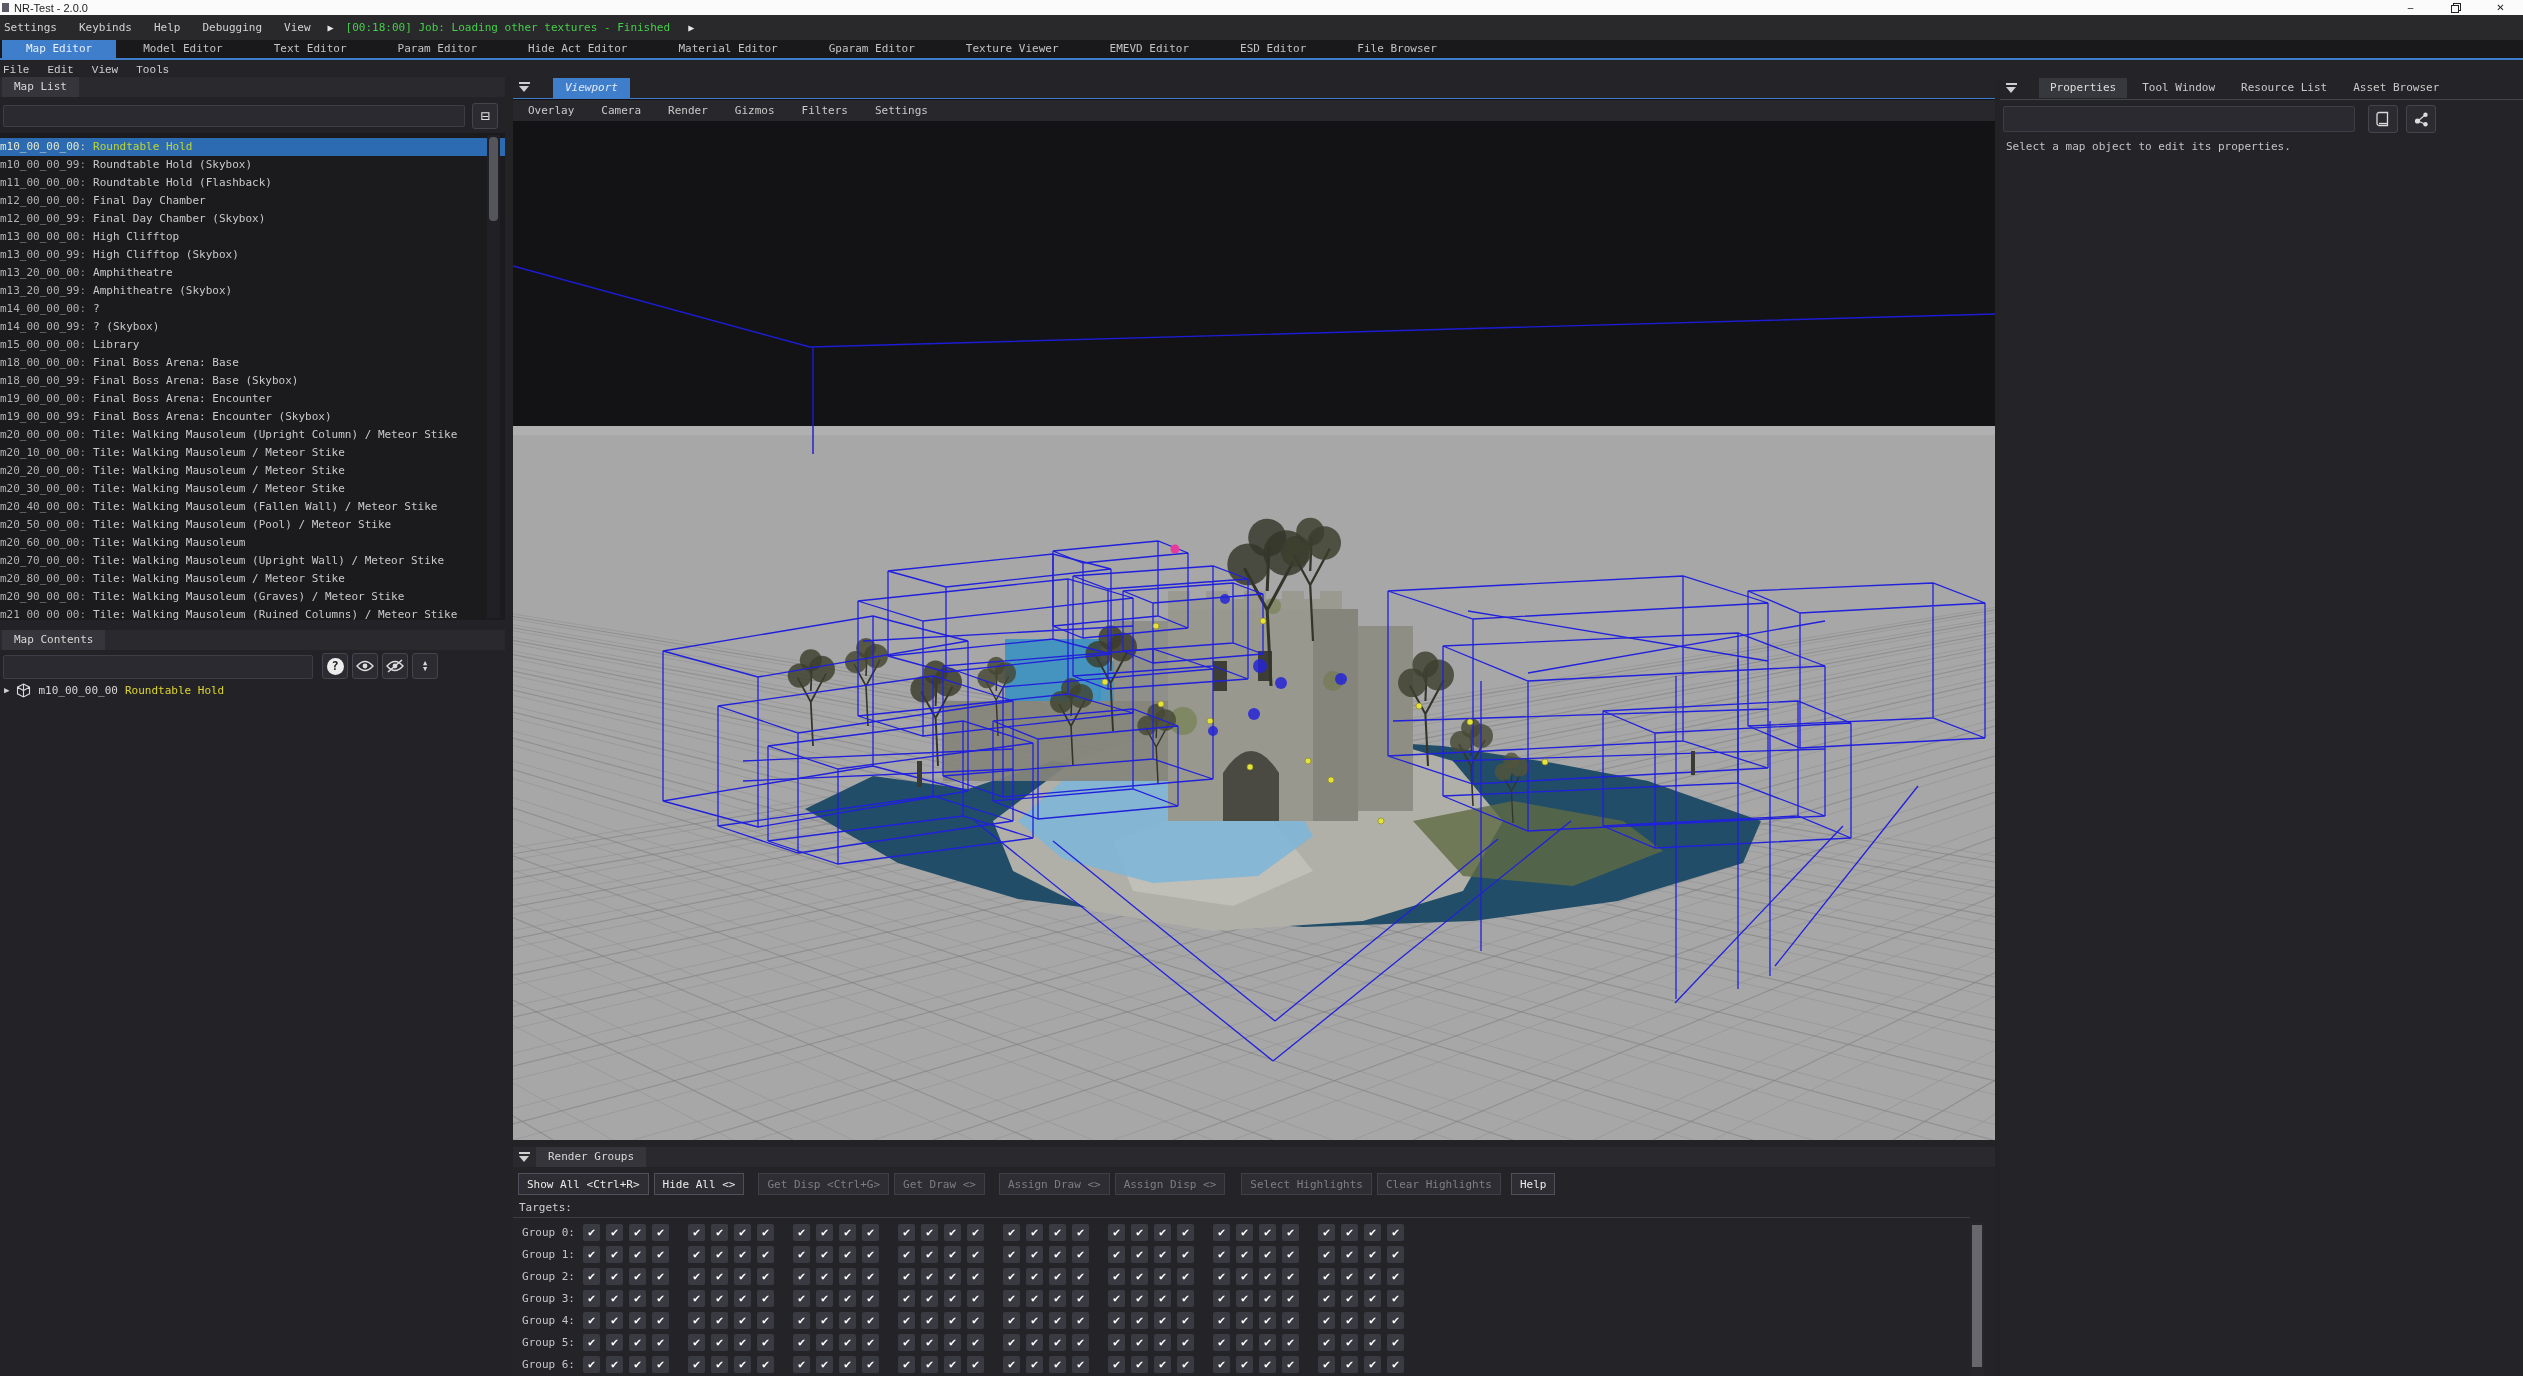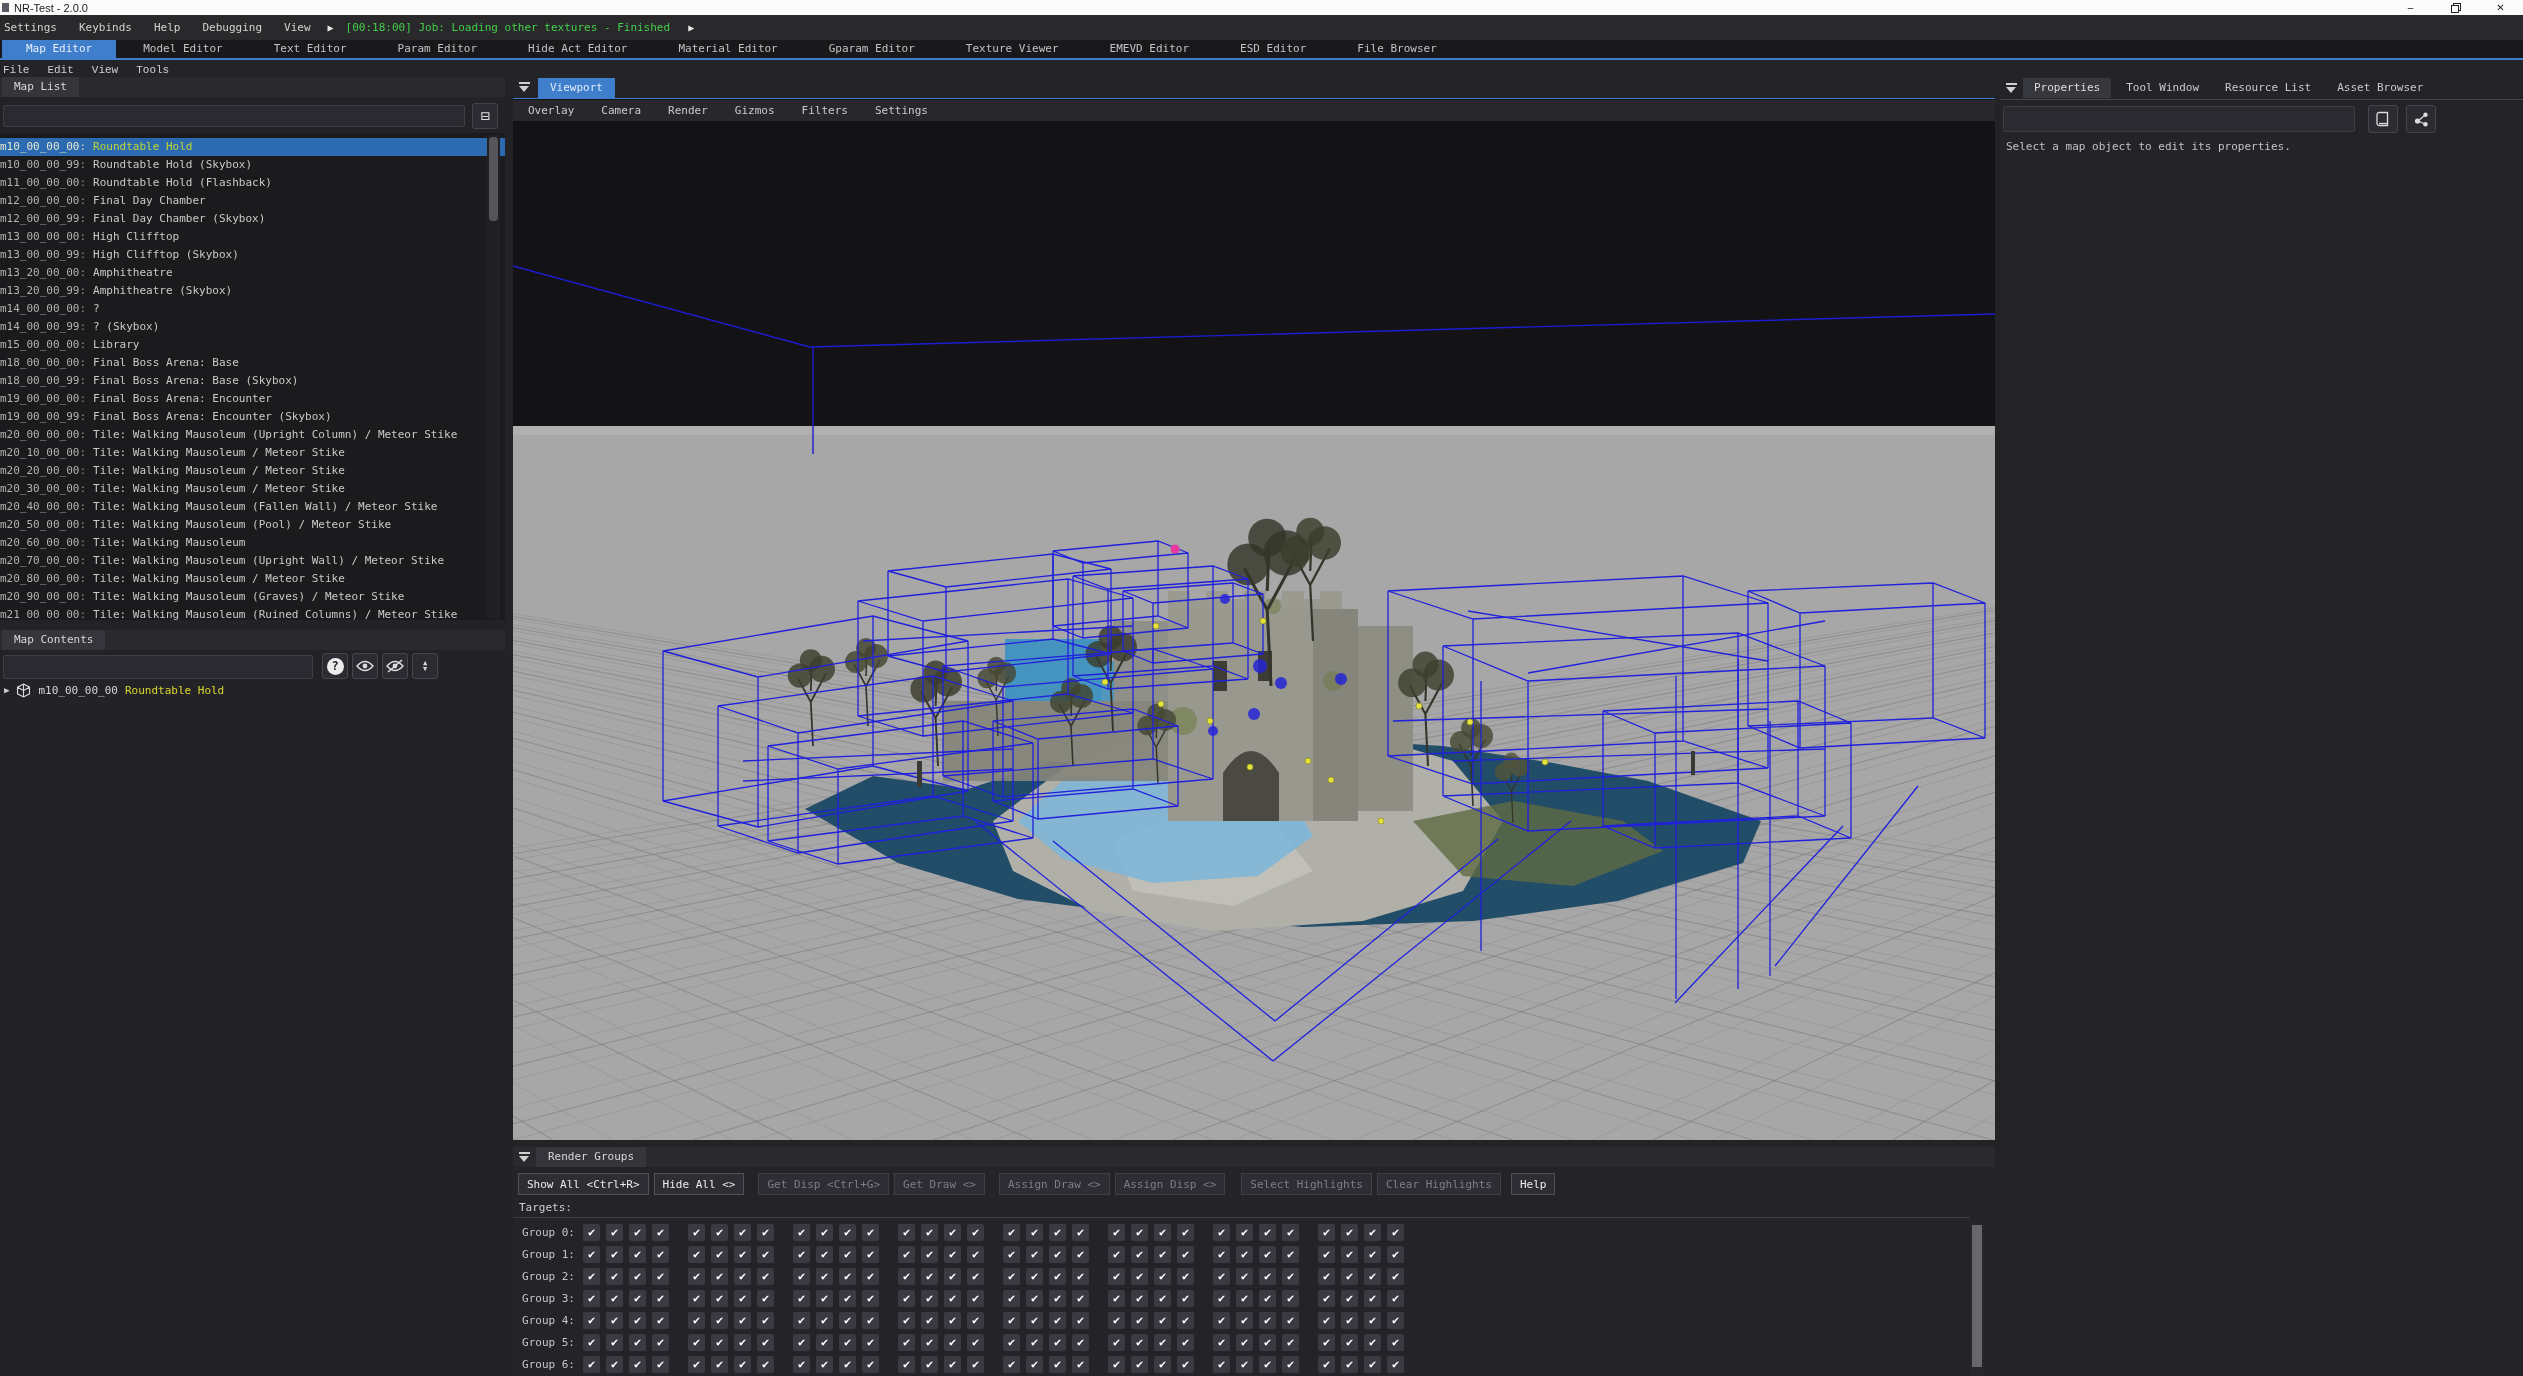--- a/index.html
+++ b/index.html
@@ -74,21 +74,21 @@
                  font-weight:bold; font-size:12px; display:flex; align-items:center; justify-content:center; }
   .sort-stack { display:flex; flex-direction:column; align-items:center; font-size:7px; line-height:6px; color:#d8d8d8; }
   .mc-tree { position:absolute; left:4px; top:605px; height:18px; display:flex; align-items:center; gap:7px; }
   .tree-arrow { color:#cfcfcf; font-size:9px; }
   .tree-id { color:#d6d6d6; }
   .tree-name { color:#dcd52f; }
 
   
   .viewport { left:513px; top:77px; width:1482px; height:1063px; background:#131316; }
   .vp-header { position:absolute; left:0; top:0; width:1482px; height:22px; background:#242428;
-               border-bottom:1px solid #3e7ccc; display:flex; align-items:center; gap:8px; padding-left:6px; }
+               border-bottom:1px solid #3e7ccc; display:flex; align-items:center; gap:23px; padding-left:6px;font-style:italic; }
   .vp-tab { background:#3f7ecb; color:#dfeafc; height:20px; line-height:20px; padding:0 12px; }
   .vp-menu { position:absolute; left:0; top:23px; width:1482px; height:21px; background:#28282c;
              display:flex; align-items:center; gap:27px; padding-left:15px; color:#cacaca; }
   .vp-scene { position:absolute; left:0; top:44px; width:1482px; height:1019px; }
 
   
   .render-groups { left:513px; top:1145px; width:1482px; height:231px; background:#242428; }
   .rg-strip { position:absolute; left:0; top:2px; width:1482px; height:20px; display:flex; align-items:center; gap:6px; padding-left:6px; background:#2a2a2e; }
   .rg-buttons { position:absolute; left:5px; top:28px; display:flex; gap:5px; }
   .rg-buttons button { height:22px; padding:0 8px; border:1px solid #50505a; background:#2d2d33;
@@ -104,21 +104,21 @@
   .rg-row { display:flex; align-items:center; height:17px; margin-bottom:5px; }
   .rg-label { width:62px; text-align:right; margin-right:8px; color:#c6c6c6; white-space:nowrap; }
   .check { width:17px; height:17px; background:#3a3a42; border-radius:2px; margin-right:6px;
            color:#ffffff; font-size:12px; line-height:17px; text-align:center; flex:0 0 auto; }
   .rg-scroll { position:absolute; left:1457px; top:78px; width:14px; height:153px; background:#27272b; }
   .rg-thumb { position:absolute; left:2px; top:2px; width:10px; height:142px; background:#67676d; }
 
   
   .right-panel { left:2000px; top:77px; width:523px; height:1299px; background:#242428; }
   .rp-header { position:absolute; left:0; top:0; width:523px; height:23px; border-bottom:1px solid #45454c;
-               display:flex; align-items:center; gap:6px; padding-left:6px; }
+               display:flex; align-items:center; gap:22px; padding-left:6px; }
   .rp-tab { padding:0 11px; height:20px; line-height:20px; color:#c9c9c9; white-space:nowrap; }
   .rp-tab.active { background:#37373e; color:#dedede; }
   .rp-search { position:absolute; left:3px; top:29px; width:352px; height:26px; }
   .rp-btn { position:absolute; top:28px; width:30px; height:28px; }
   .rp-msg { position:absolute; left:6px; top:63px; color:#c2c2c2; }
 </style>
 </head>
 <body>
 
 <div id="app">

